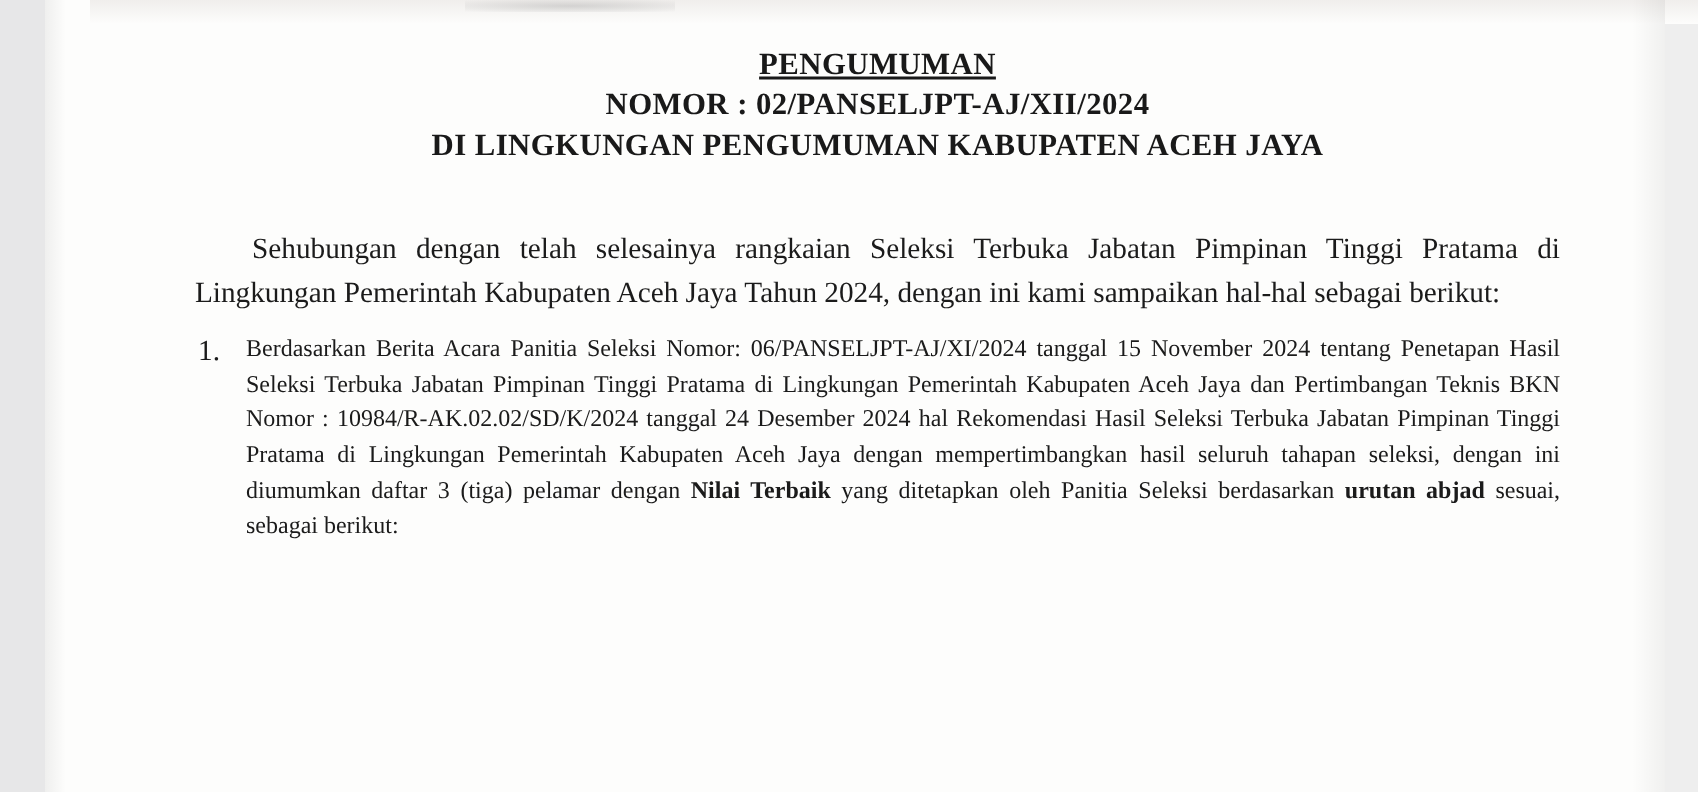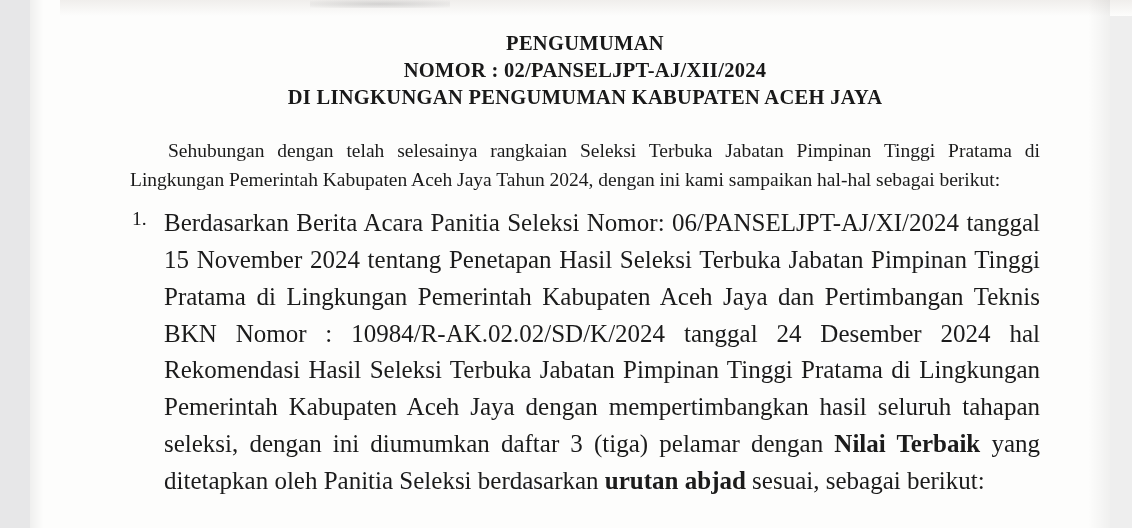--- a/index.html
+++ b/index.html
@@ -81,28 +81,29 @@
 
   .title-block {
     text-align: center;
     font-weight: bold;
     font-size: 20.5px;
     letter-spacing: 0.3px;
     line-height: 1.32;
     color: #191919;
   }
   .title-block .t-underline {
+    text-decoration: underline;
     text-underline-offset: 2px;
   }
   .title-line {
     white-space: nowrap;
   }
 
   .body-block {
-    margin-top: 26px;
+    margin-top: 42px;
     font-size: 19.5px;
     line-height: 1.47;
     color: #1b1b1b;
     text-align: justify;
   }
   .para-1 {
     text-indent: 38px;
   }
 
   .numbered {
@@ -115,21 +116,21 @@
     flex: 0 0 34px;
     font-size: 19.5px;
     line-height: 1.47;
     color: #1b1b1b;
     text-align: left;
     padding-left: 2px;
     box-sizing: border-box;
   }
   .num-body {
     flex: 1 1 auto;
-    font-size: 25px;
+    font-size: 16px;
     line-height: 1.47;
     color: #1b1b1b;
     text-align: justify;
   }
   .num-body b {
     font-weight: bold;
   }
   
   .clip {
     position: absolute;

